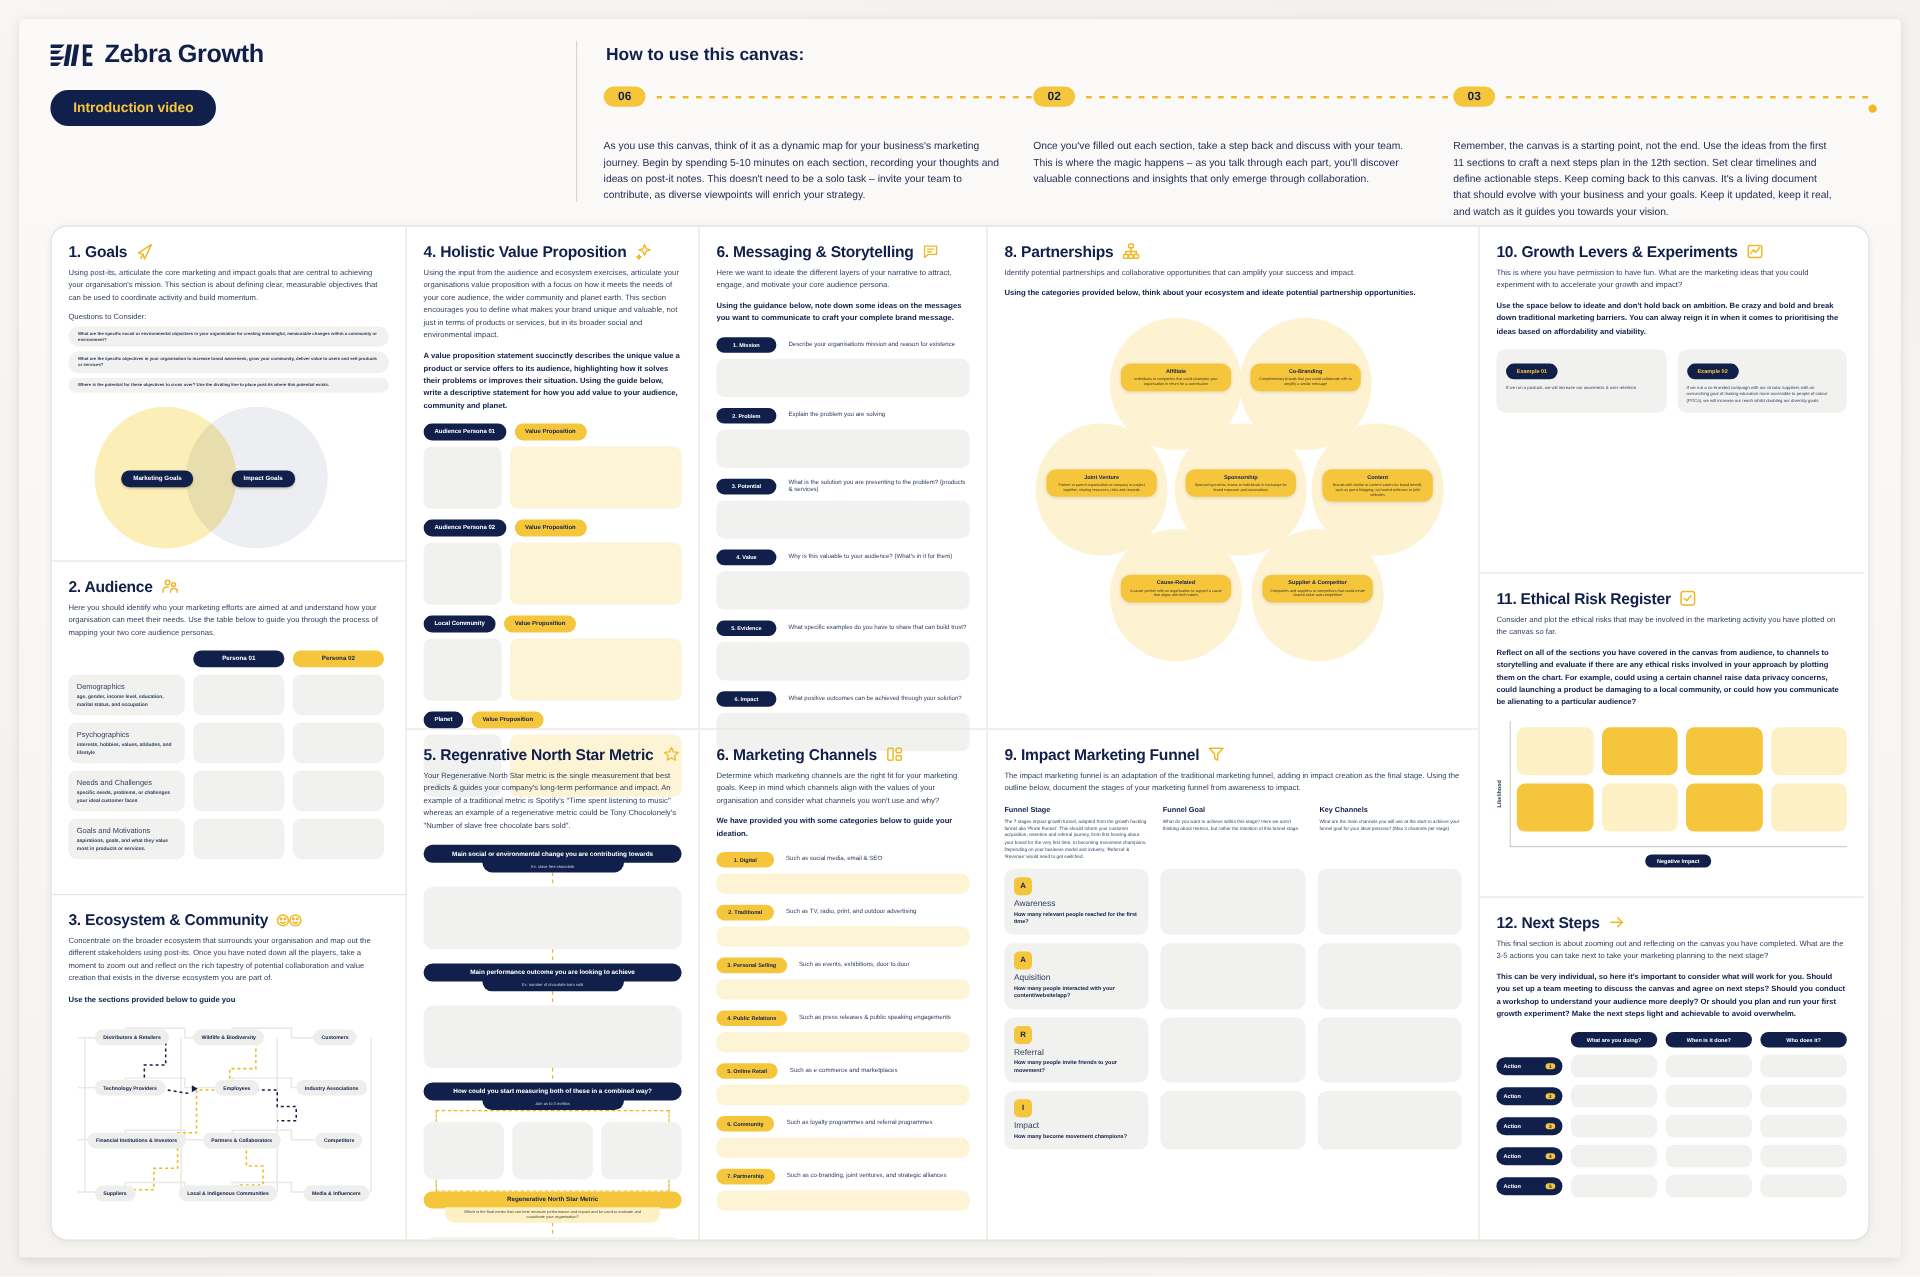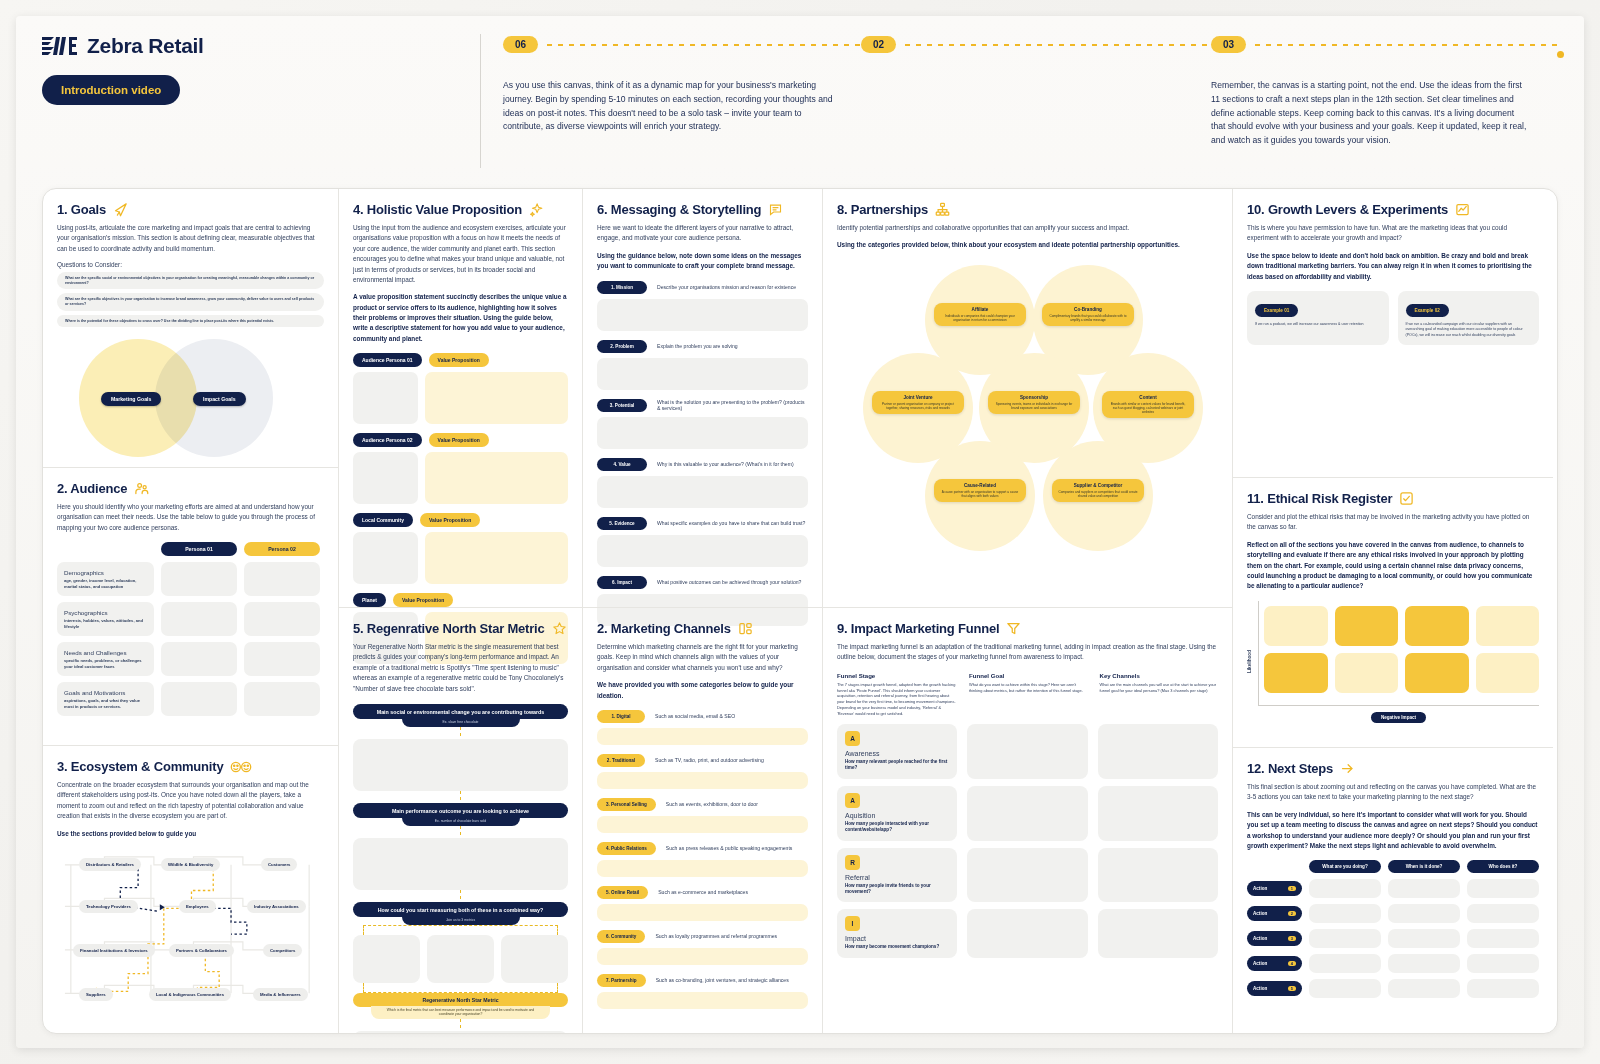--- a/index.html
+++ b/index.html
@@ -213,37 +213,39 @@
     <div class="brand-col">
       <div class="logo-row">
         <svg class="logo-mark" viewBox="0 0 36 20">
           <g fill="#11204a">
             <path d="M0 1h12l-3 3H0zM0 6h9L6 9H0zM0 11h12l-3 3H0zM0 16h9l-3 3H0z"></path>
             <path d="M14 1h4l-3 18h-4z"></path>
                 <path d="M20 1h4l-3 18h-4z"></path>
             <path d="M27 1h8v3h-5v4h4v3h-4v5h5v3h-8z"></path>
           </g>
         </svg>
-        <div class="logo-text">Zebra Retail</div>
+        <div class="logo-text">Zebra Growth</div>
       </div>
       <div class="welcome-row">
         <button class="intro-btn">Introduction video</button>
       </div>
     </div>
     <div class="vdiv"></div>
     <div class="how-col">
+      <div class="how-title">How to use this canvas:</div>
       <div class="steps">
         <div class="step step-1">
           <span class="badge">06</span>
           <div class="dotline"></div>
           <div class="step-body">As you use this canvas, think of it as a dynamic map for your business's marketing journey. Begin by spending 5-10 minutes on each section, recording your thoughts and ideas on post-it notes. This doesn't need to be a solo task – invite your team to contribute, as diverse viewpoints will enrich your strategy.</div>
         </div>
         <div class="step step-2">
           <span class="badge">02</span>
           <div class="dotline"></div>
+          <div class="step-body">Once you've filled out each section, take a step back and discuss with your team. This is where the magic happens – as you talk through each part, you'll discover valuable connections and insights that only emerge through collaboration.</div>
         </div>
         <div class="step step-3">
           <span class="badge">03</span>
           <div class="dotline">
                 <span class="dot-end"></span>
               </div>
           <div class="step-body">Remember, the canvas is a starting point, not the end. Use the ideas from the first 11 sections to craft a next steps plan in the 12th section. Set clear timelines and define actionable steps. Keep coming back to this canvas. It's a living document that should evolve with your business and your goals. Keep it updated, keep it real, and watch as it guides you towards your vision.</div>
         </div>
       </div>
     </div>
@@ -520,21 +522,21 @@
           <div class="msg-row">
             <div class="msg-tag">6. Impact</div>
             <div class="msg-q">What positive outcomes can be achieved through your solution?</div>
           </div>
           <div class="msg-box"></div>
         </div>
       </div>
 
       <div class="cell" style="flex:1">
         <h2 class="sec">
-          <span>2. Marketing Channels</span>
+          <span>6. Marketing Channels</span>
           <span class="ico">
             <svg width="15" height="15" viewBox="0 0 24 24" fill="none" stroke="#f0b825" stroke-width="2">
                   <rect x="3" y="4" width="7" height="16" rx="1.5"></rect>
                   <rect x="14" y="4" width="7" height="6" rx="1.5"></rect>
                   <rect x="14" y="14" width="7" height="6" rx="1.5"></rect>
                 </svg>
           </span>
         </h2>
         <p class="desc">Determine which marketing channels are the right fit for your marketing goals. Keep in mind which channels align with the values of your organisation and consider what channels you won't use and why?</p>
         <p class="bold">We have provided you with some categories below to guide your ideation.</p>

